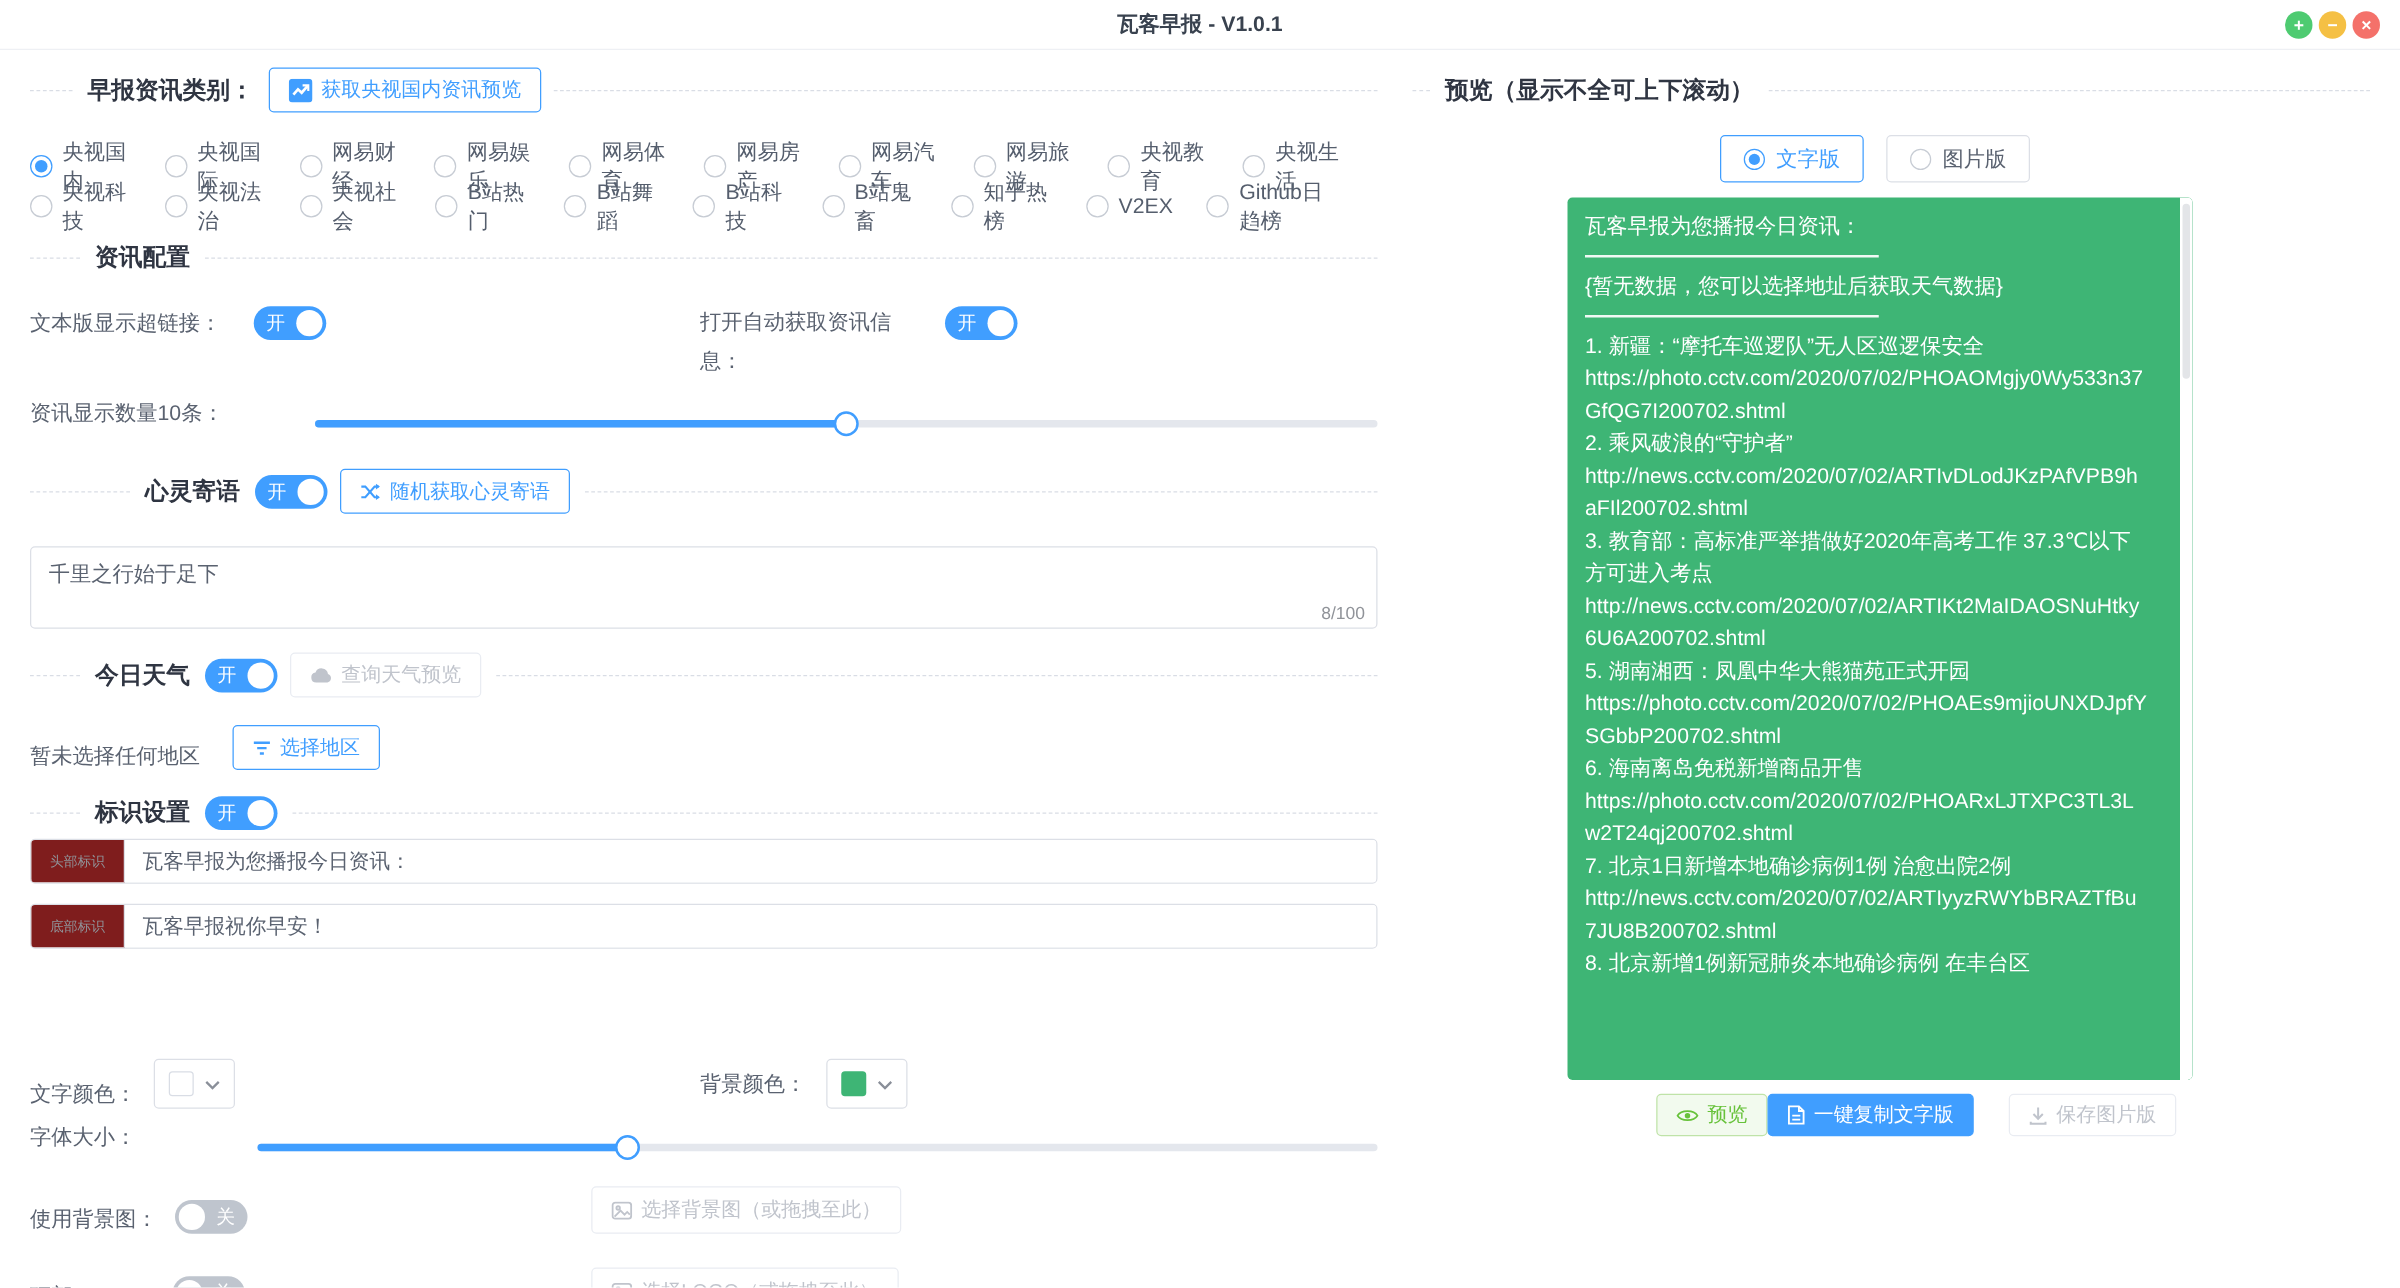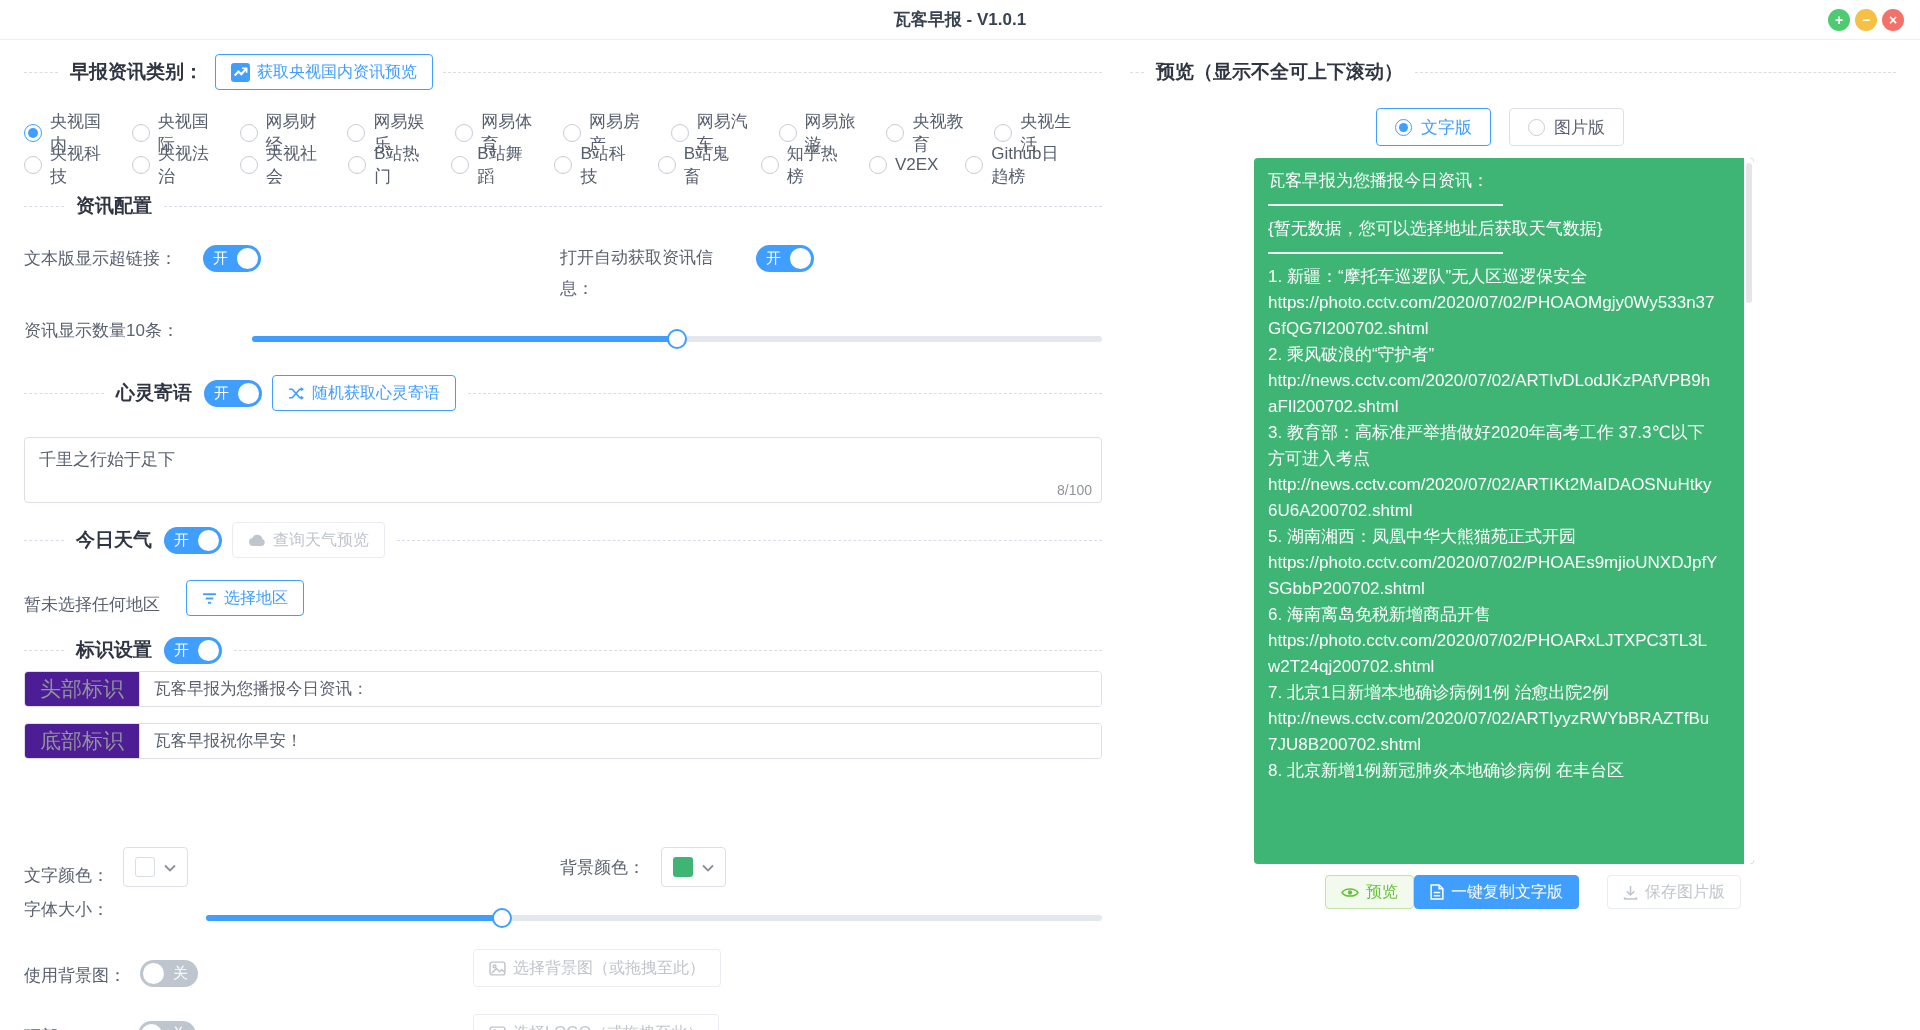--- a/index.html
+++ b/index.html
@@ -58,22 +58,22 @@
   .flabel { width:228px; flex:none; color:#5a6270; }
   .flabel2 { width:182px; flex:none; color:#5a6270; }
   .slider { position:relative; flex:1; height:6px; border-radius:3px; background:#e4e7ed; }
   .sfill { position:absolute; left:0; top:0; height:6px; border-radius:3px; background:#409EFF; }
   .sknob { position:absolute; top:-7px; width:20px; height:20px; border-radius:50%;
     background:#fff; border:2px solid #409EFF; transform:translateX(-50%); cursor:pointer; }
 
   
   .igroup { position:absolute; left:0; width:1078px; height:36px; display:flex;
     border:1px solid #dcdfe6; border-radius:4px; overflow:hidden; background:#fff; }
-  .igroup .prep { display:flex; align-items:center; padding:0 15px; background:#4c1d95;
-    border-right:1px solid #dcdfe6; color:#909399; font-size:21px; flex:none; }
+  .igroup .prep { display:flex; align-items:center; padding:0 15px; background:#7f1d1d;
+    border-right:1px solid #dcdfe6; color:#909399; font-size:11px; flex:none; }
   .igroup input { flex:1; border:none; outline:none; padding:0 14px; font-size:16.5px;
     color:#5a6270; font-family:inherit; background:#fff; }
   .ta-wrap { position:absolute; left:0; width:1078px; height:66px; }
   .ta-wrap textarea { width:100%; height:100%; resize:none; border:1px solid #dcdfe6; border-radius:4px;
     padding:10px 14px; font:17px "Liberation Sans","DejaVu Sans",sans-serif; color:#5a6270; outline:none; }
   .ta-count { position:absolute; right:10px; bottom:5px; color:#909399; font-size:14px; }
 
   
   .cselect { display:inline-flex; align-items:center; gap:9px; height:40px; padding:0 11px;
     border:1px solid #dcdfe6; border-radius:4px; background:#fff; cursor:pointer; }

